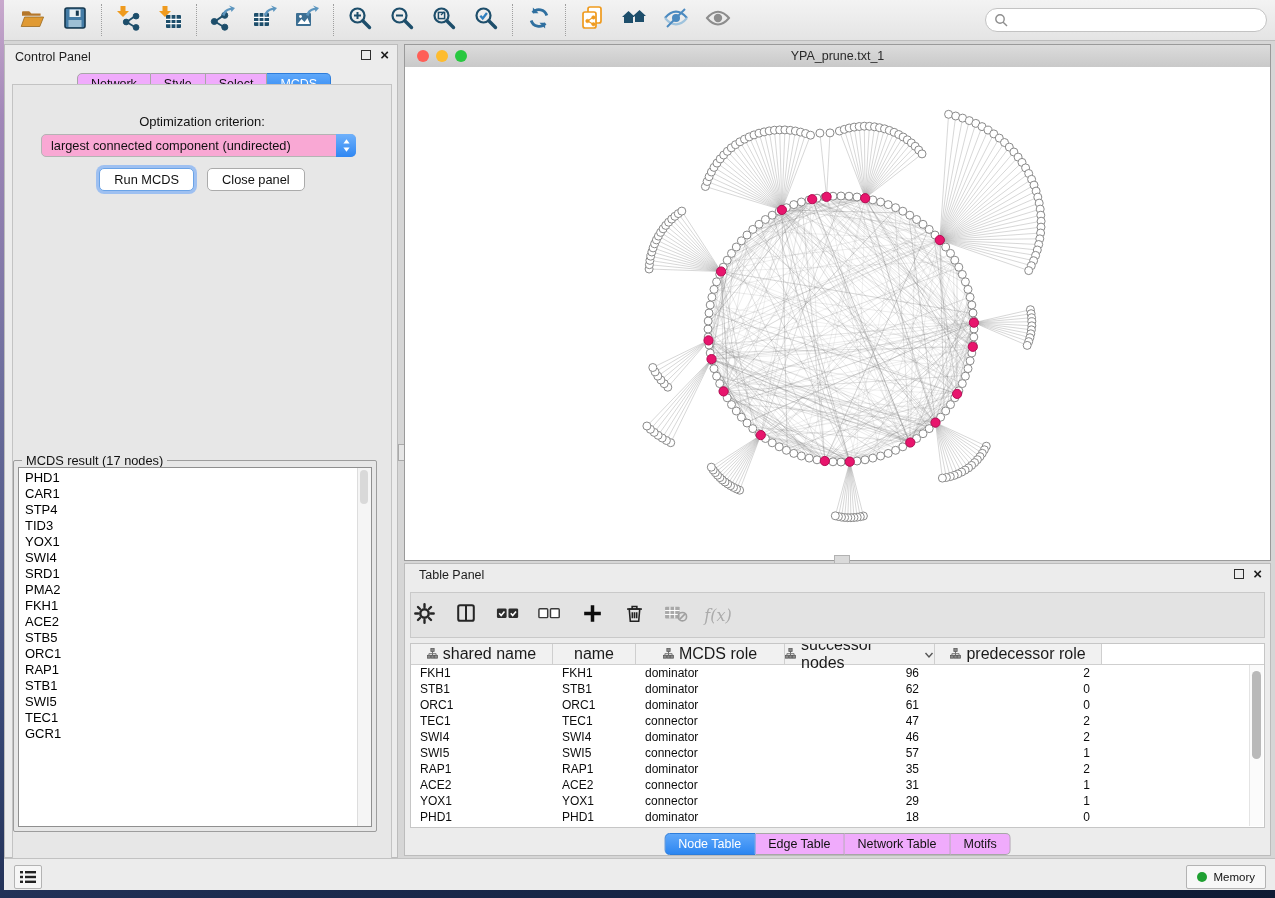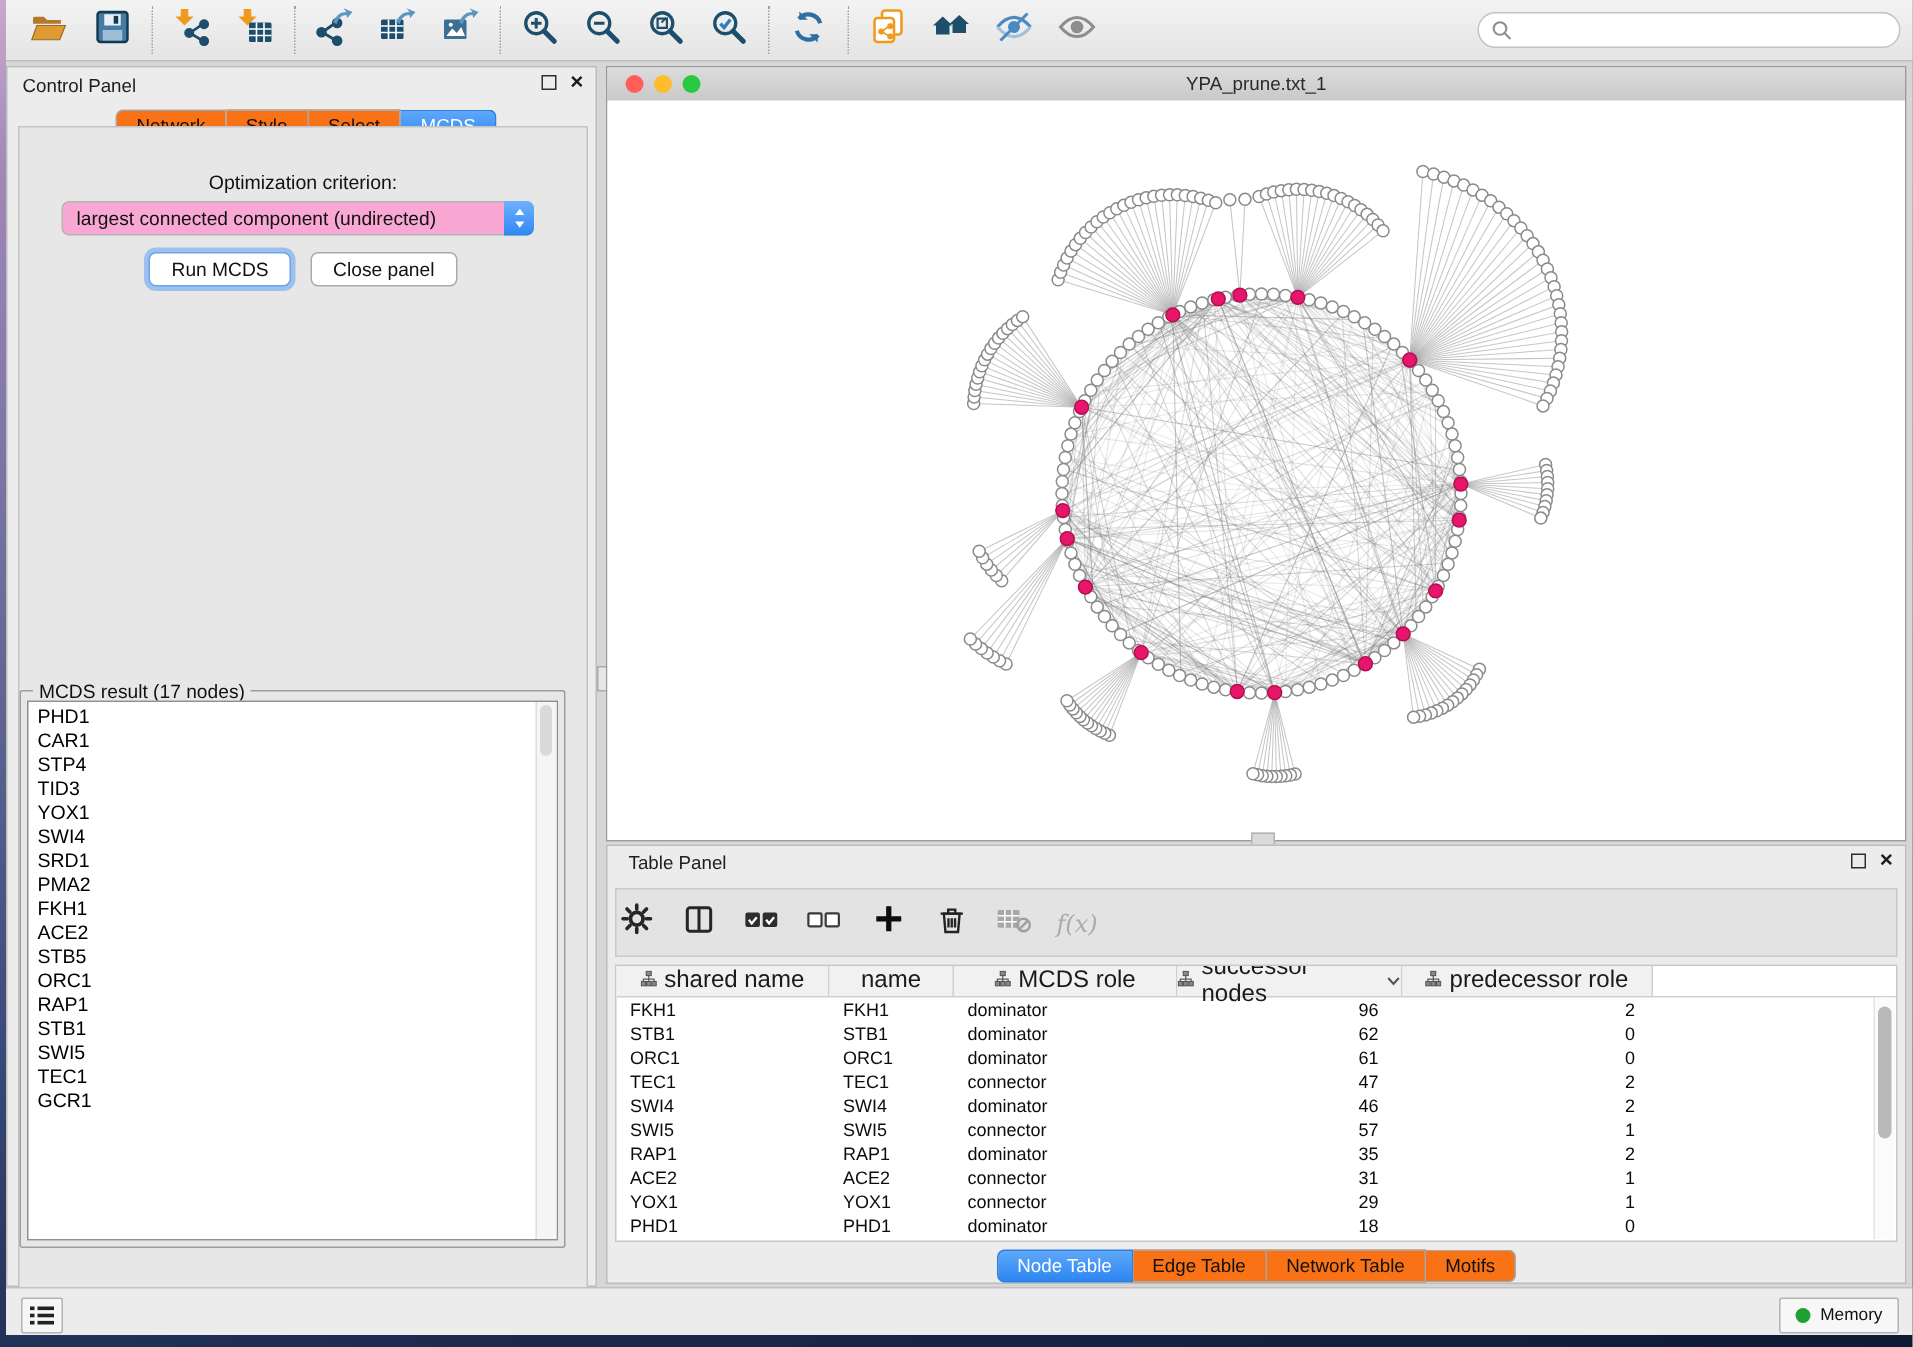--- a/index.html
+++ b/index.html
@@ -21,21 +21,21 @@
     border-radius:13px;display:flex;align-items:center;padding:0 8px;box-sizing:border-box}
   .searchbox input{border:none;outline:none;flex:1;font-size:12px;background:transparent;margin-left:5px}
 
   
   .cp{position:absolute;left:0;top:44px;width:394px;height:814px;background:#ececec;border:1px solid #bcbcbc;box-sizing:border-box}
   .cp-title{position:absolute;left:10px;top:5px;font-size:12.5px;color:#1d1d1d}
   .panel-btns{position:absolute;right:8px;top:4px;display:flex;align-items:center;gap:9px}
   .float-ic{width:8px;height:8px;border:1.5px solid #2e2e2e}
   .close-ic{font-size:15px;font-weight:bold;color:#1c1c1c;line-height:12px}
   .cp-tabs{position:absolute;left:72px;top:28px;display:flex;height:22px}
-  .seg-tab{background:#f97316;border:1px solid #a7a7a7;border-left:none;padding:0 13px;line-height:20px;
+  .seg-tab{background:#f0abfc;border:1px solid #a7a7a7;border-left:none;padding:0 13px;line-height:20px;
     font-size:12.5px;color:#111;white-space:nowrap}
   .seg-tab:first-child{border-left:1px solid #a7a7a7;border-radius:5px 0 0 5px}
   .seg-tab:last-child{border-radius:0 5px 5px 0}
   .seg-tab.active{background:linear-gradient(#5fa8fa,#2c86f1);color:#fff;border-color:#2d7ddb}
   .cp-pane{position:absolute;left:7px;top:39px;width:378px;height:804px;background:#e7e7e7;border:1px solid #c3c3c3}
   .opt-label{position:absolute;left:0;top:29px;width:100%;text-align:center;font-size:13px;color:#111}
   .mac-select{position:absolute;left:28px;top:49px;width:315px;height:23px;background:#f9a8d4;border:1px solid #b4b4b4;
     border-radius:5px;display:flex;align-items:center;box-sizing:border-box}
   .mac-select .val{flex:1;font-size:12.8px;padding-left:9px;color:#111;white-space:nowrap}
   .mac-select .cap{width:20px;height:23px;margin:-1px -1px -1px 0;border-radius:0 5px 5px 0;

